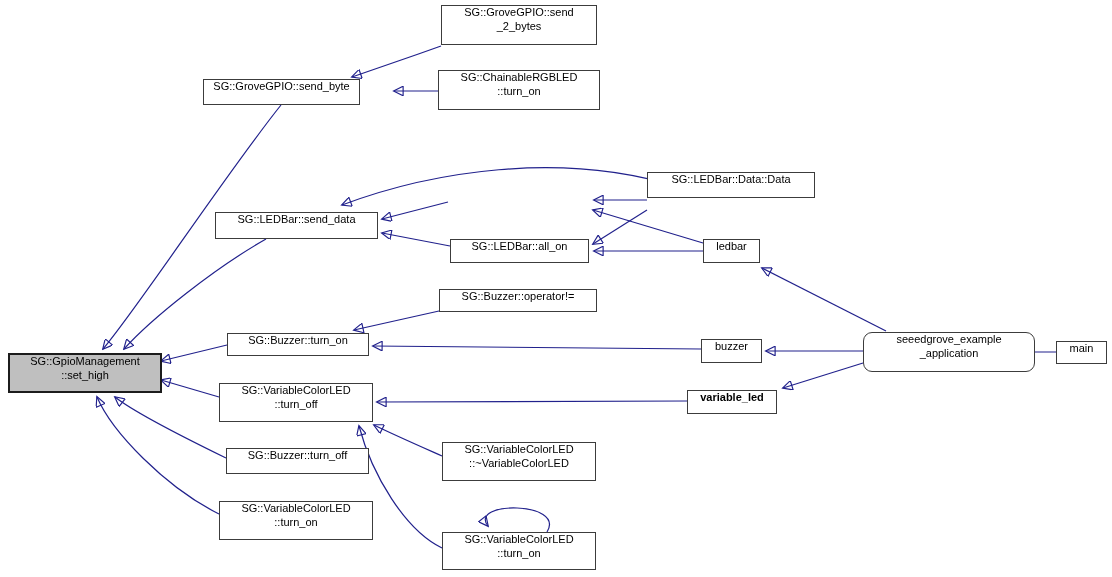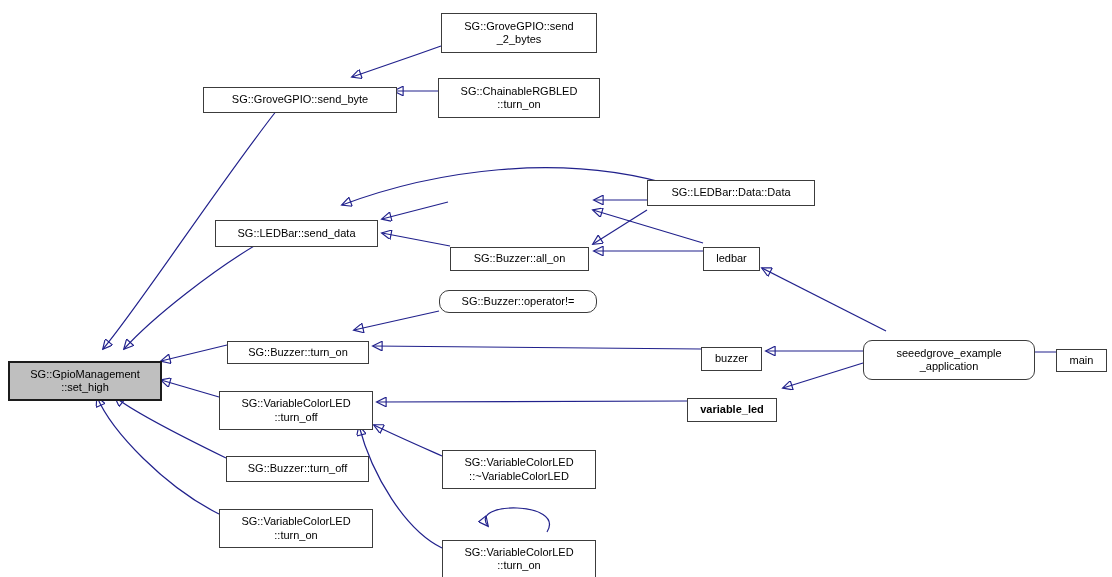--- a/index.html
+++ b/index.html
@@ -5,24 +5,23 @@
   html,body { margin:0; padding:0; background:#ffffff; }
   .canvas {
     position:relative; width:1112px; height:577px; background:#ffffff;
     font-family:"Liberation Sans", sans-serif; overflow:hidden;
   }
   svg.edges { position:absolute; left:0; top:0; width:1112px; height:577px; }
   svg.edges path { stroke:#21218c; stroke-width:1.2; fill:none; }
   .node {
     position:absolute; box-sizing:border-box;
     background:#ffffff; border:1px solid #3c3c3c;
-    display:flex; align-items:center; justify-content:center;
+    display:flex; align-items:flex-start; justify-content:center;
     text-align:center; color:#000000; font-size:11px; line-height:13.5px;
     cursor:pointer;
-    margin-top:8px;
   }
   .node span { white-space:pre-line; }
   .node.highlight { background:#bfbfbf; border:2px solid #1c1c1c; cursor:default; }
 </style>
 </head>
 <body>
 
 <div class="canvas">
 
   <svg class="edges" viewBox="0 0 1112 577">
@@ -59,36 +58,36 @@
   </svg>
 
   <div class="node" style="left:441px; top:5px;  width:156px; height:40px;">
       <span>SG::GroveGPIO::send
 _2_bytes</span>
     </div>
   <div class="node" style="left:438px; top:70px; width:162px; height:40px;">
       <span>SG::ChainableRGBLED
 ::turn_on</span>
     </div>
-  <div class="node" style="left:203px; top:79px; width:194px; height:26px;">
+  <div class="node" style="left:203px; top:79px; width:157px; height:26px;">
       <span>SG::GroveGPIO::send_byte</span>
     </div>
   <div class="node" style="left:215px; top:212px; width:163px; height:27px;">
       <span>SG::LEDBar::send_data</span>
     </div>
   <div class="node" style="left:450px; top:239px; width:139px; height:24px;">
-      <span>SG::Buzzer::all_on</span>
+      <span>SG::LEDBar::all_on</span>
     </div>
   <div class="node" style="left:647px; top:172px; width:168px; height:26px;">
       <span>SG::LEDBar::Data::Data</span>
     </div>
   <div class="node" style="left:703px; top:239px; width:57px; height:24px;">
       <span>ledbar</span>
     </div>
-  <div class="node" style="left:439px; top:282px; width:158px; height:23px;border-radius:10px;">
+  <div class="node" style="left:439px; top:289px; width:158px; height:23px;">
       <span>SG::Buzzer::operator!=</span>
     </div>
   <div class="node" style="left:227px; top:333px; width:142px; height:23px;">
       <span>SG::Buzzer::turn_on</span>
     </div>
   <div class="node highlight" style="left:8px; top:353px; width:154px; height:40px;">
       <span>SG::GpioManagement
 ::set_high</span>
     </div>
   <div class="node" style="left:219px; top:383px; width:154px; height:39px;">

